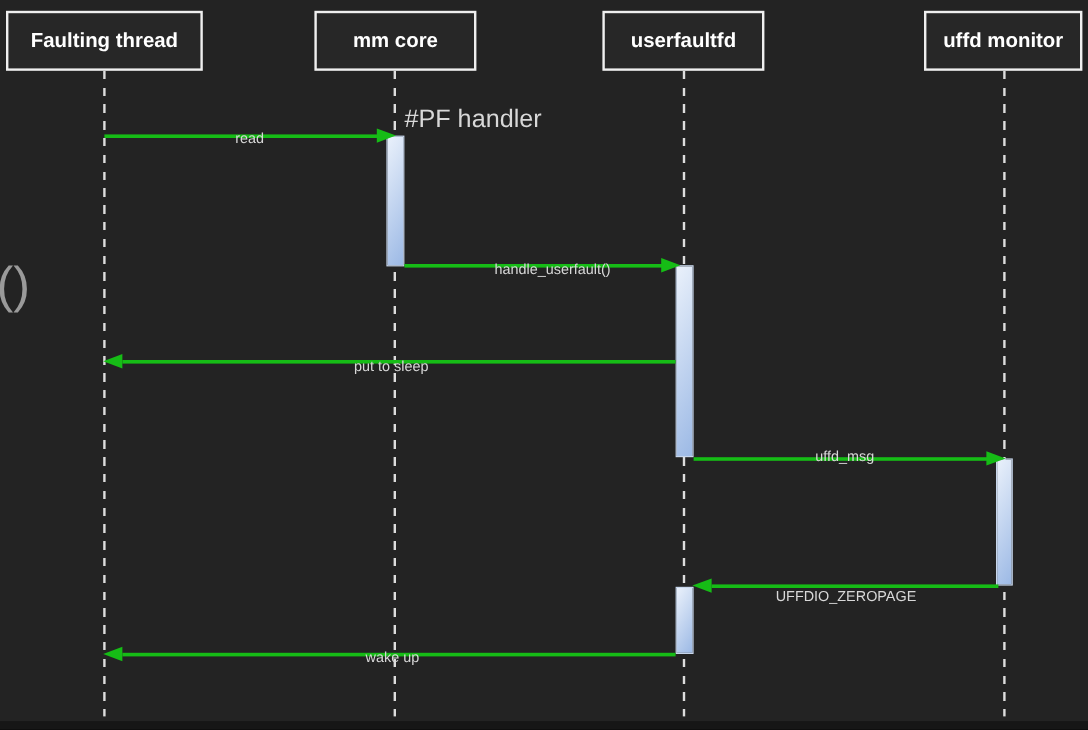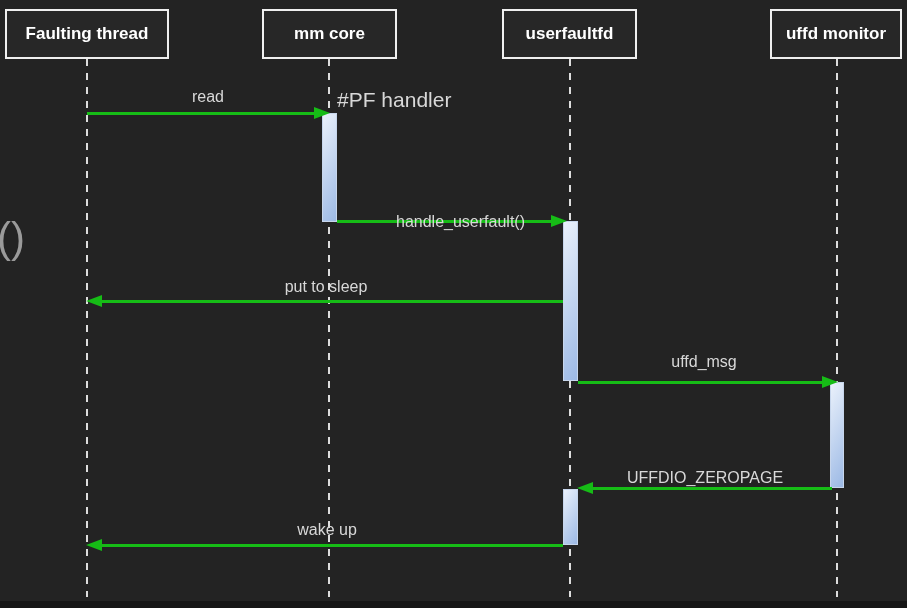--- a/index.html
+++ b/index.html
@@ -57,24 +57,25 @@
     position:absolute; width:0; height:0;
     border-top:6px solid transparent;
     border-bottom:6px solid transparent;
     z-index:4;
   }
   .arrowhead.right { border-left:16px solid var(--arrow); }
   .arrowhead.left  { border-right:16px solid var(--arrow); }
   .msg-label {
     position:absolute;
     color:var(--label-text);
-    font-size:16px;
+    font-size:12px;
     white-space:nowrap;
     transform:translateX(-50%);
     z-index:7;
+    margin-top:20px;
   }
   .msg-label.two-line { text-align:center; line-height:23px; }
   .msg-label.two-line span { display:block; }
   .note-label {
     position:absolute;
     color:var(--label-text);
     font-size:21px;
     white-space:nowrap;
     z-index:7;
   }
@@ -113,21 +114,21 @@
   <div class="activation" style="left:563px; top:489px; height:56px;"></div>
 
   <div class="msg-line" style="left:87px; top:112px; width:229px;"></div>
   <div class="arrowhead right" style="left:314px; top:107px;"></div>
   <div class="msg-label" style="left:208px; top:88px;">read</div>
 
   <div class="note-label" style="left:337px; top:88px;">#PF handler</div>
 
   <div class="msg-line" style="left:337px; top:220px; width:216px;"></div>
   <div class="arrowhead right" style="left:551px; top:215px;"></div>
-  <div class="msg-label" style="left:450px; top:213px;padding-left:21px;">handle_userfault()</div>
+  <div class="msg-label" style="left:450px; top:197px;padding-left:21px;">handle_userfault()</div>
 
   <div class="msg-line" style="left:102px; top:300px; width:461px;"></div>
   <div class="arrowhead left" style="left:86px; top:295px;"></div>
   <div class="msg-label" style="left:326px; top:278px;">put to sleep</div>
 
   <div class="msg-line" style="left:578px; top:381px; width:246px;"></div>
   <div class="arrowhead right" style="left:822px; top:376px;"></div>
   <div class="msg-label" style="left:704px; top:353px;">uffd_msg</div>
 
   <div class="msg-line" style="left:593px; top:487px; width:239px;"></div>

